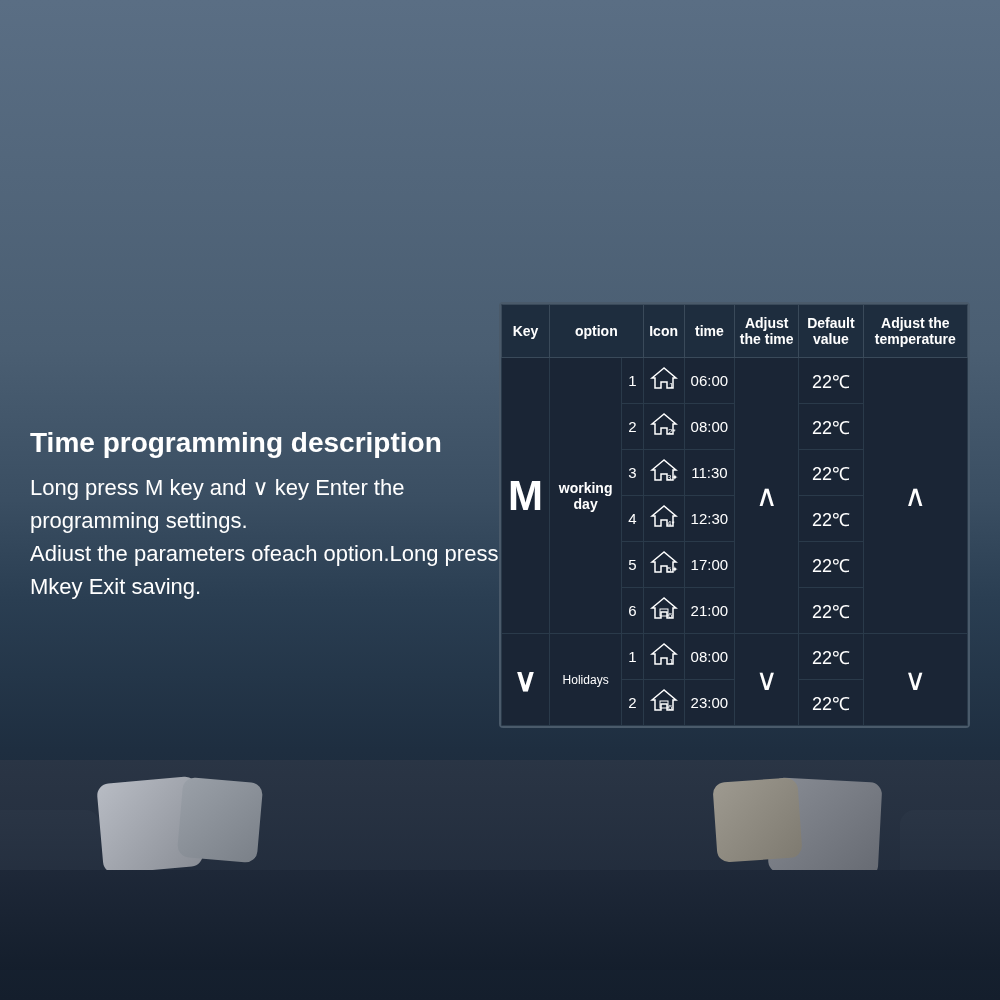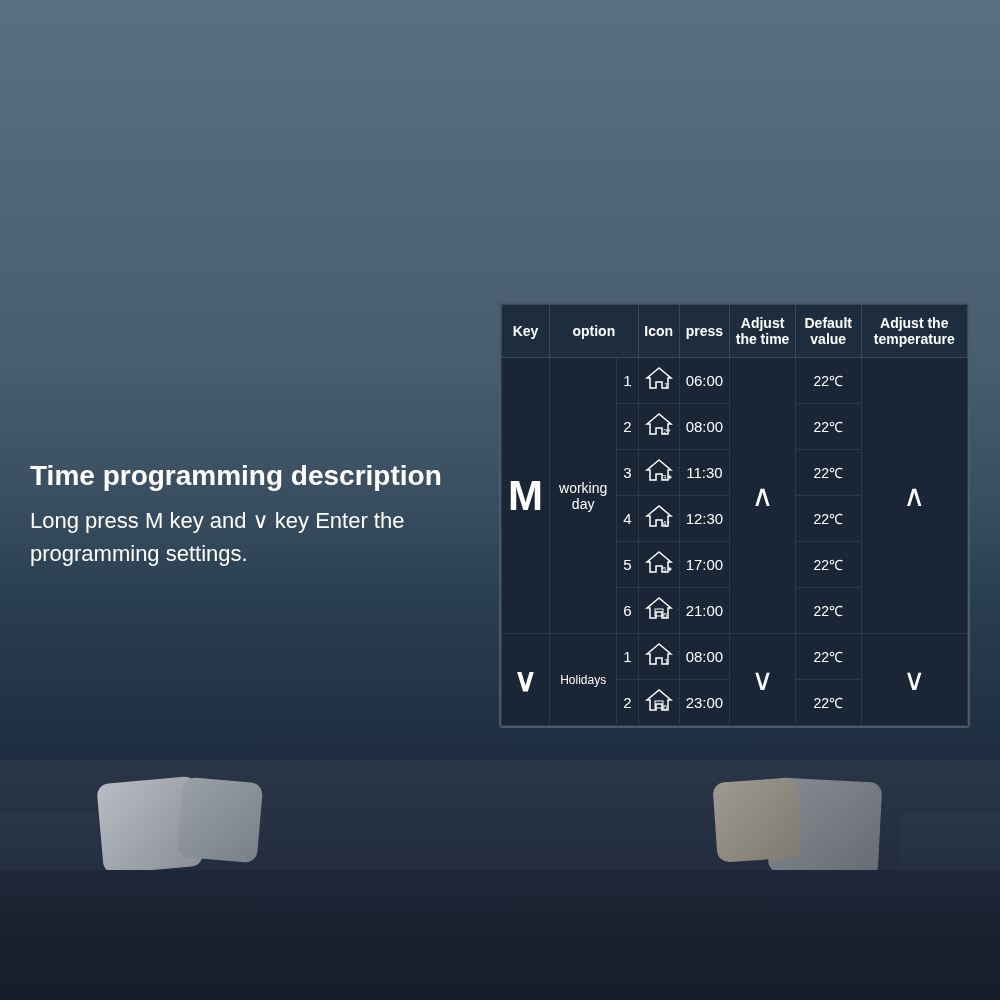--- a/index.html
+++ b/index.html
@@ -184,33 +184,34 @@
       font-weight: 900;
     }
 
     .v-down-key {
       font-size: 32px;
     }
 
     .working-day-cell {
       vertical-align: middle;
       font-size: 14px;
+      font-weight: bold;
     }
 
     .holidays-cell {
       vertical-align: middle;
       font-size: 12px;
     }
 
     .icon-cell {
       font-size: 20px;
     }
 
     .temp-value {
-      font-size: 14px;
+      font-size: 18px;
     }
 
     .time-value {
       font-size: 15px;
     }
 
     .up-arrow-large {
       font-size: 30px;
       color: white;
     }
@@ -221,31 +222,32 @@
     }
   </style>
 </head>
 <body>
 
 <div class="content-area">
   <div class="title-section">
     <div class="page-title">Time programming description</div>
     <div class="description-text">
       <div>Long press M key and ∨ key Enter the programming settings.</div>
+      <div>Adiust the parameters ofeach option.Long press Mkey Exit saving.</div>
     </div>
   </div>
 
   <div class="table-container">
     <table>
       <thead>
         <tr>
           <th>Key</th>
           <th colspan="2">option</th>
           <th>Icon</th>
-          <th>press</th>
+          <th>time</th>
           <th>Adjust the time</th>
           <th>Default value</th>
           <th>Adjust the temperature</th>
         </tr>
       </thead>
       <tbody>
 
         <tr>
           <td rowspan="6" class="key-cell">
             <span class="m-key">M</span>

